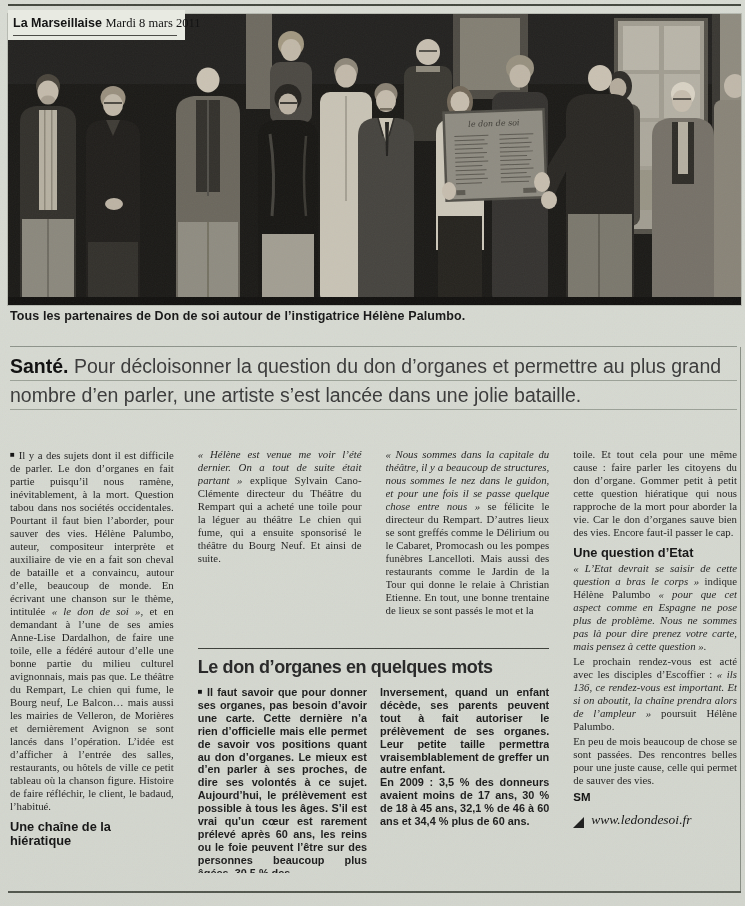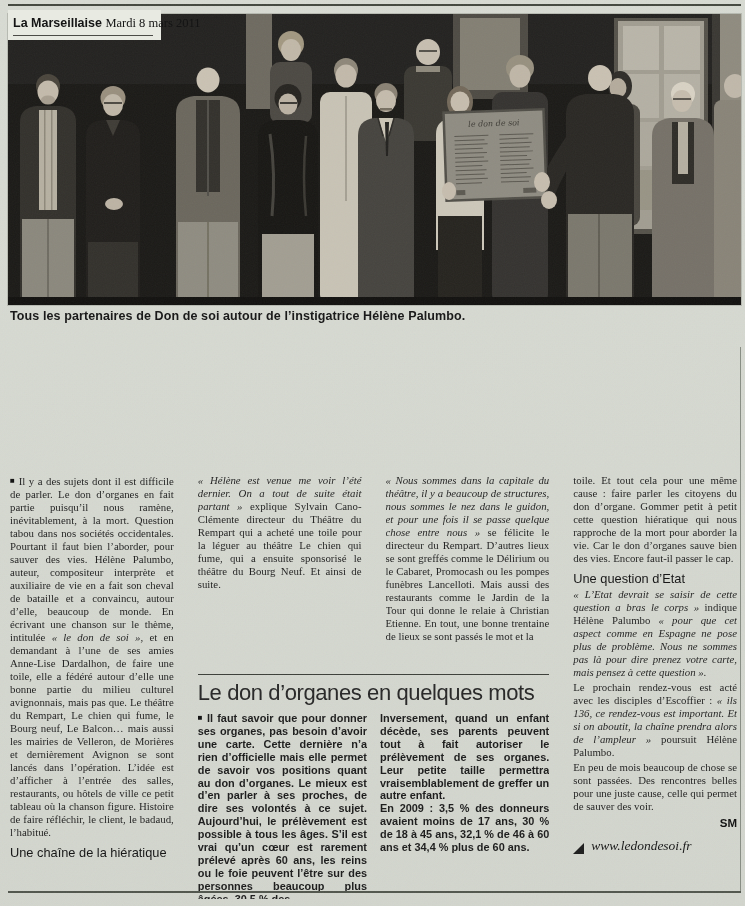--- a/index.html
+++ b/index.html
@@ -1,44 +1,44 @@
 <!DOCTYPE html>
 <html lang="fr"><head>
 <meta charset="utf-8">
 <style>
   html,body{margin:0;padding:0;}
   body{background:#c9ccc4;font-family:"Liberation Sans",sans-serif;}
   #page{position:relative;width:745px;height:906px;background:linear-gradient(175deg,#d8dbd3 0%,#d5d8d0 55%,#d2d5cd 100%);overflow:hidden;}
   .top-rule{position:absolute;left:8px;top:4px;width:733px;height:2px;background:#44483f;}
   .photo-wrap{position:absolute;left:8px;top:14px;width:733px;height:291px;background:#1b1a17;outline:1px solid #b7bab1;}
-  .masthead{position:absolute;left:8px;top:10px;width:153px;background:#e8eae2;padding:6px 8px 4px 5px;box-sizing:border-box;z-index:5;}
+  .masthead{position:absolute;left:8px;top:10px;width:177px;background:#e8eae2;padding:6px 8px 4px 5px;box-sizing:border-box;z-index:5;}
   .masthead-line{font-size:12.5px;color:#141414;white-space:nowrap;}
   .masthead-name{font-weight:bold;font-family:"Liberation Sans",sans-serif;}
   .masthead-date{font-family:"Liberation Serif",serif;}
   .masthead-rule{border-bottom:1.5px solid #4c4c47;margin-top:4px;}
   .caption{position:absolute;left:10px;top:309px;width:724px;font-weight:bold;font-size:12.5px;color:#161616;letter-spacing:0.1px;}
   .kicker{position:absolute;left:10px;top:346px;width:727px;border-top:1px solid #8d938a;padding:5px 0 2px 0;font-size:19.5px;line-height:28.5px;color:#3a3a3a;background-image:repeating-linear-gradient(to bottom,transparent 0,transparent 27.5px,#9ba197 27.5px,#9ba197 28.5px);background-position:0 6px;}
   .kicker-label{font-weight:bold;color:#0e0e0e;}
   .headline{position:absolute;left:7px;top:406px;margin:0;font-size:45px;line-height:50px;font-weight:bold;letter-spacing:-1.5px;color:#3e3e3e;font-family:"Liberation Sans",sans-serif;}
-  .columns{position:absolute;left:10px;top:474px;width:727px;height:425px;display:grid;grid-template-columns:repeat(4,1fr);grid-template-rows:200px 1fr;column-gap:24px;overflow:hidden;}
+  .columns{position:absolute;left:10px;top:448px;width:727px;height:425px;display:grid;grid-template-columns:repeat(4,1fr);grid-template-rows:200px 1fr;column-gap:24px;overflow:hidden;}
   .col{overflow:hidden;}
   .col-1{grid-column:1;grid-row:1/3;}
   .col-2{grid-column:2;grid-row:1;}
   .col-3{grid-column:3;grid-row:1;}
   .col-4{grid-column:4;grid-row:1/3;}
   .para{margin:0 0 2px 0;text-align:justify;font-family:"Liberation Serif",serif;font-size:10.8px;line-height:13px;color:#1f1f1f;}
   .para em{font-style:italic;}
   .bullet{font-size:8px;vertical-align:2px;margin-right:3px;color:#111;}
-  .subhead{margin:7px 0 2px 0;font-family:"Liberation Sans",sans-serif;font-weight:normal;font-size:12.8px;line-height:14px;color:#141414;}
+  .subhead{margin:7px 0 2px 0;font-family:"Liberation Sans",sans-serif;font-weight:bold;font-size:12.8px;line-height:14px;color:#141414;}
   .infobox{grid-column:2/4;grid-row:2;border-top:1.5px solid #3c3f39;padding-top:5px;overflow:hidden;}
-  .infobox-title{margin:2px 0 8px 0;font-family:"Liberation Sans",sans-serif;font-weight:normal;font-size:22px;line-height:22px;letter-spacing:-0.4px;color:#272727;}
+  .infobox-title{margin:2px 0 8px 0;font-family:"Liberation Sans",sans-serif;font-weight:bold;font-size:18px;line-height:22px;letter-spacing:-0.4px;color:#272727;}
   .infobox-cols{display:grid;grid-template-columns:1fr 1fr;column-gap:13px;}
   .ib-col{overflow:hidden;}
   .ib-para{margin:0;text-align:justify;font-family:"Liberation Sans",sans-serif;font-weight:bold;font-size:10.9px;line-height:12.9px;color:#1b1b1b;}
-  .sig{text-align:right;font-weight:bold;font-size:11.5px;color:#101010;margin-top:4px;font-family:"Liberation Sans",sans-serif;}
+  .sig{text-align:left;font-weight:bold;font-size:11.5px;color:#101010;margin-top:4px;font-family:"Liberation Sans",sans-serif;}
   .link-line{margin-top:9px;display:flex;align-items:flex-end;gap:7px;}
   .tri{width:0;height:0;border-left:11px solid transparent;border-bottom:11px solid #1d1d1d;}
   .link-text{font-family:"Liberation Serif",serif;font-style:italic;font-size:13.5px;color:#171717;}
   .bottom-rule{position:absolute;left:8px;top:891px;width:733px;height:1.5px;background:#51564d;}
   .right-rule{position:absolute;left:740px;top:347px;width:1px;height:544px;background:#878d83;}
   .noise{position:absolute;left:0;top:0;width:745px;height:906px;opacity:0.05;pointer-events:none;}
 </style>
 </head>
 <body>
 
@@ -179,39 +179,40 @@
     </svg>
   </div>
 
   <div class="masthead">
     <div class="masthead-line"><span class="masthead-name">La Marseillaise</span> <span class="masthead-date">Mardi 8 mars 2011</span></div>
     <div class="masthead-rule"></div>
   </div>
 
   <div class="caption">Tous les partenaires de Don de soi autour de l’instigatrice Hélène Palumbo.</div>
 
+  <div class="kicker"><span class="kicker-label">Santé.</span><span> Pour décloisonner la question du don d’organes et permettre au plus grand nombre d’en parler, une artiste s’est lancée dans une jolie bataille.</span></div>
 
 
   <div class="columns">
     <div class="col col-1">
         <p class="para"><span class="bullet">■</span><span>Il y a des sujets dont il est difficile de parler. Le don d’organes en fait partie puisqu’il nous ramène, inévitablement, à la mort. Question tabou dans nos sociétés occidentales. Pourtant il faut bien l’aborder, pour sauver des vies. Hélène Palumbo, auteur, compositeur interprète et auxiliaire de vie en a fait son cheval de bataille et a convaincu, autour d’elle, beaucoup de monde. En écrivant une chanson sur le thème, intitulée </span><em>« le don de soi »</em><span>, et en demandant à l’une de ses amies Anne-Lise Dardalhon, de faire une toile, elle a fédéré autour d’elle une bonne partie du milieu culturel avignonnais, mais pas que. Le théâtre du Rempart, Le chien qui fume, le Bourg neuf, Le Balcon… mais aussi les mairies de Velleron, de Morières et dernièrement Avignon se sont lancés dans l’opération. L’idée est d’afficher à l’entrée des salles, restaurants, ou hôtels de ville ce petit tableau où la chanson figure. Histoire de faire réfléchir, le client, le badaud, l’habitué.</span></p>
         <h3 class="subhead">Une chaîne de la hiératique</h3>
       </div>
     <div class="col col-2">
         <p class="para"><em>« Hélène est venue me voir l’été dernier. On a tout de suite était partant »</em><span> explique Sylvain Cano-Clémente directeur du Théâtre du Rempart qui a acheté une toile pour la léguer au théâtre Le chien qui fume, qui a ensuite sponsorisé le théâtre du Bourg Neuf. Et ainsi de suite.</span></p>
       </div>
     <div class="col col-3">
         <p class="para"><em>« Nous sommes dans la capitale du théâtre, il y a beaucoup de structures, nous sommes le nez dans le guidon, et pour une fois il se passe quelque chose entre nous »</em><span> se félicite le directeur du Rempart. D’autres lieux se sont greffés comme le Délirium ou le Cabaret, Promocash ou les pompes funèbres Lancelloti. Mais aussi des restaurants comme le Jardin de la Tour qui donne le relaie à Christian Etienne. En tout, une bonne trentaine de lieux se sont passés le mot et la</span></p>
       </div>
     <div class="col col-4">
         <p class="para"><span>toile. Et tout cela pour une même cause : faire parler les citoyens du don d’organe. Gommer petit à petit cette question hiératique qui nous rapproche de la mort pour aborder la vie. Car le don d’organes sauve bien des vies. Encore faut-il passer le cap.</span></p>
         <h3 class="subhead">Une question d’Etat</h3>
         <p class="para"><em>« L’Etat devrait se saisir de cette question a bras le corps »</em><span> indique Hélène Palumbo </span><em>« pour que cet aspect comme en Espagne ne pose plus de problème. Nous ne sommes pas là pour dire prenez votre carte, mais pensez à cette question ».</em></p>
         <p class="para"><span>Le prochain rendez-vous est acté avec les disciples d’Escoffier : </span><em>« ils 136, ce rendez-vous est important. Et si on aboutit, la chaîne prendra alors de l’ampleur »</em><span> poursuit Hélène Palumbo.</span></p>
-        <p class="para"><span>En peu de mois beaucoup de chose se sont passées. Des rencontres belles pour une juste cause, celle qui permet de sauver des voir.</span></p>
+        <p class="para"><span>En peu de mois beaucoup de chose se sont passées. Des rencontres belles pour une juste cause, celle qui permet de sauver des vies.</span></p>
         <div class="sig">SM</div>
         <div class="link-line">
           <span class="tri"></span>
           <span class="link-text">www.ledondesoi.fr</span>
         </div>
       </div>
 
     <div class="infobox">
       <h2 class="infobox-title">Le don d’organes en quelques mots</h2>
       <div class="infobox-cols">

